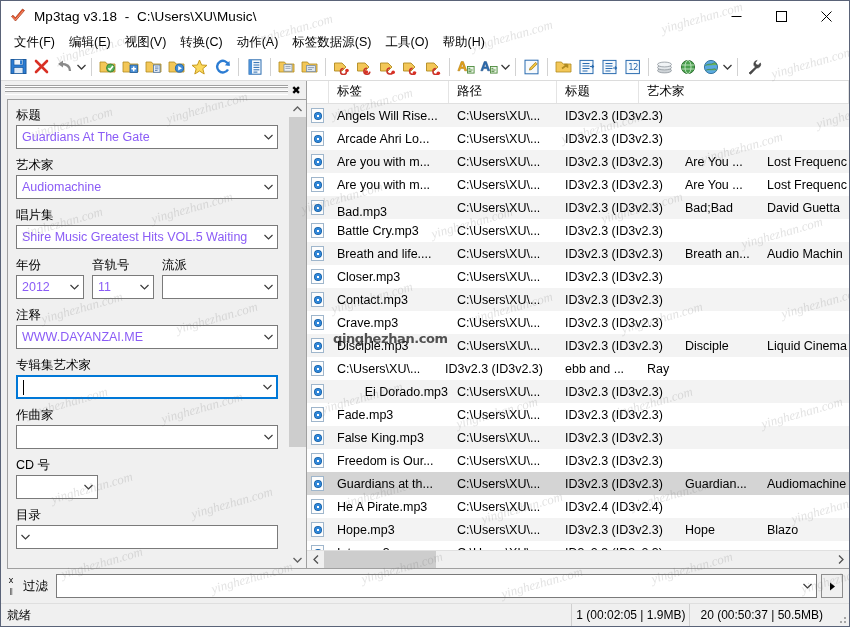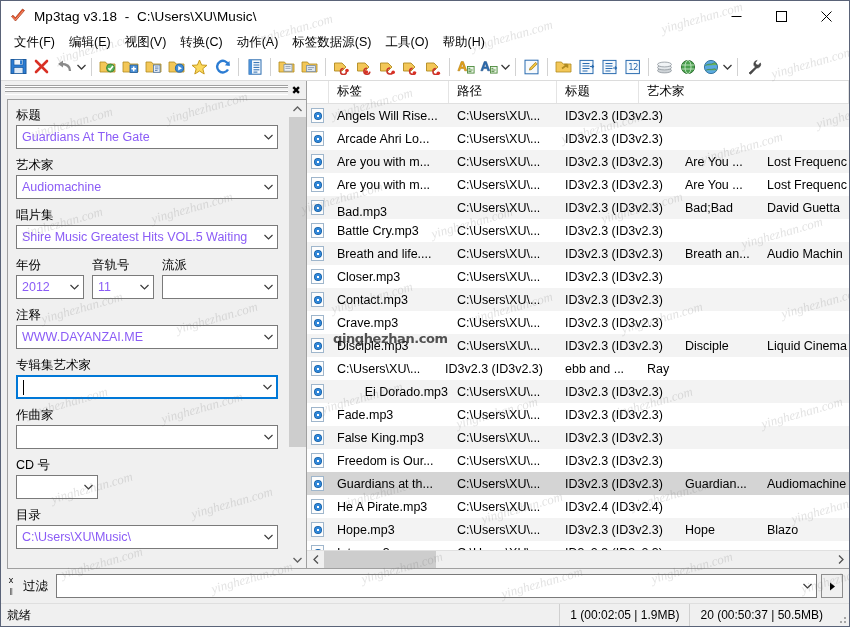--- a/index.html
+++ b/index.html
@@ -411,21 +411,21 @@
     color: #000;
   }
   .sb-pane {
     height: 22px;
     display: flex;
     align-items: center;
     box-sizing: border-box;
     white-space: nowrap;
   }
   .sb-pane.ready { padding-left: 6px; flex: 1 1 auto; }
-  .sb-pane.sel-stats { padding: 0 10px; border-left: 1px solid #d0d0d0; }
+  .sb-pane.sel-stats { padding: 0 4px; border-left: 1px solid #d0d0d0; }
   .sb-pane.all-stats { padding: 0 10px; border-left: 1px solid #d0d0d0; }
   .sb-grip {
     width: 16px; height: 22px;
     display: flex; align-items: flex-end; justify-content: flex-end;
     padding: 0 2px 2px 0;
     box-sizing: border-box;
   }
   .sb-grip i {
     display: block;
     width: 9px; height: 9px;
@@ -862,21 +862,20 @@
             <div class="val"></div>
             <div class="caret">
               <svg width="9" height="6" viewBox="0 0 9 6">
                   <path d="M0.5 1 L4.5 5 L8.5 1" fill="none" stroke="#3b3b3b" stroke-width="1.2"></path>
                 </svg>
             </div>
           </div>
 
           <div class="field-label">目录</div>
           <div class="combo">
-            <div class="val">C:\Users\XU\Music\</div>
             <div class="caret">
               <svg width="9" height="6" viewBox="0 0 9 6">
                   <path d="M0.5 1 L4.5 5 L8.5 1" fill="none" stroke="#3b3b3b" stroke-width="1.2"></path>
                 </svg>
             </div>
           </div>
 
         </div>
 
         <div class="vscroll">

